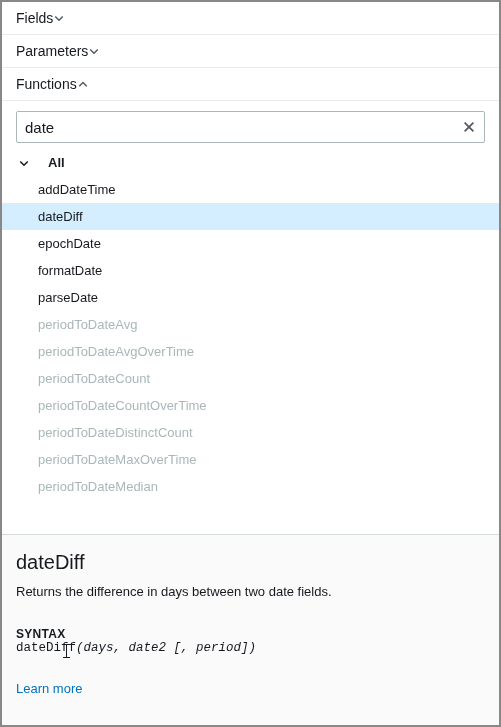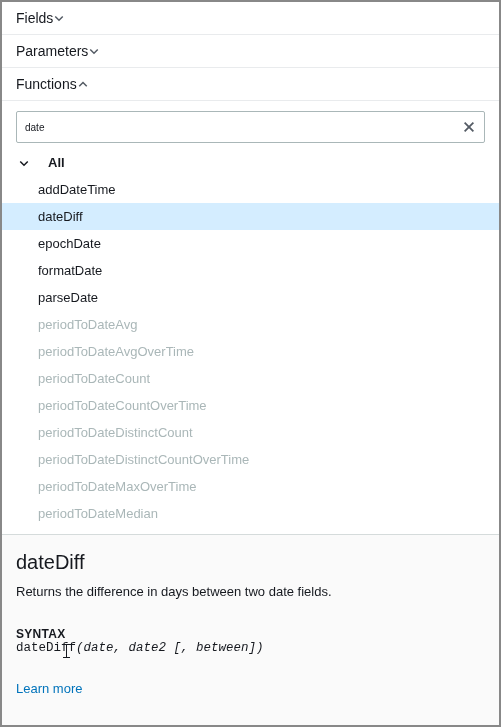--- a/index.html
+++ b/index.html
@@ -55,21 +55,21 @@
     align-items: center;
     border: 1px solid #aab7b8;
     border-radius: 2px;
     height: 32px;
     padding: 0 30px 0 8px;
   }
   .search-box input {
     border: none;
     outline: none;
     width: 100%;
-    font-size: 10px;
+    font-size: 15px;
     color: #16191f;
     background: transparent;
   }
   .clear-btn {
     position: absolute;
     right: 6px;
     top: 50%;
     transform: translateY(-50%);
     width: 18px;
     height: 18px;
@@ -257,31 +257,30 @@
       <div class="fn-item">addDateTime</div>
       <div class="fn-item selected">dateDiff</div>
       <div class="fn-item">epochDate</div>
       <div class="fn-item">formatDate</div>
       <div class="fn-item">parseDate</div>
       <div class="fn-item disabled">periodToDateAvg</div>
       <div class="fn-item disabled">periodToDateAvgOverTime</div>
       <div class="fn-item disabled">periodToDateCount</div>
       <div class="fn-item disabled">periodToDateCountOverTime</div>
       <div class="fn-item disabled">periodToDateDistinctCount</div>
-      <div class="fn-item disabled">periodToDateDistinctCountOverTime</div>
       <div class="fn-item disabled">periodToDateMaxOverTime</div>
       <div class="fn-item disabled">periodToDateMedian</div>
     </div>
 </div>
 
 <div class="detail-panel">
   <div class="detail-title">dateDiff</div>
   <div class="detail-desc">Returns the difference in days between two date fields.</div>
   <div class="syntax-label">SYNTAX</div>
   <div class="syntax-line">
-    <span class="syntax-fn">dateDiff</span><span class="syntax-args">(date, date2 [, between])</span>
+    <span class="syntax-fn">dateDiff</span><span class="syntax-args">(days, date2 [, period])</span>
     <span class="cursor-caret">
         <span class="bar-t"></span>
         <span class="bar-b"></span>
       </span>
   </div>
   <a class="learn-more">Learn more</a>
 </div>
 
 </body></html>

